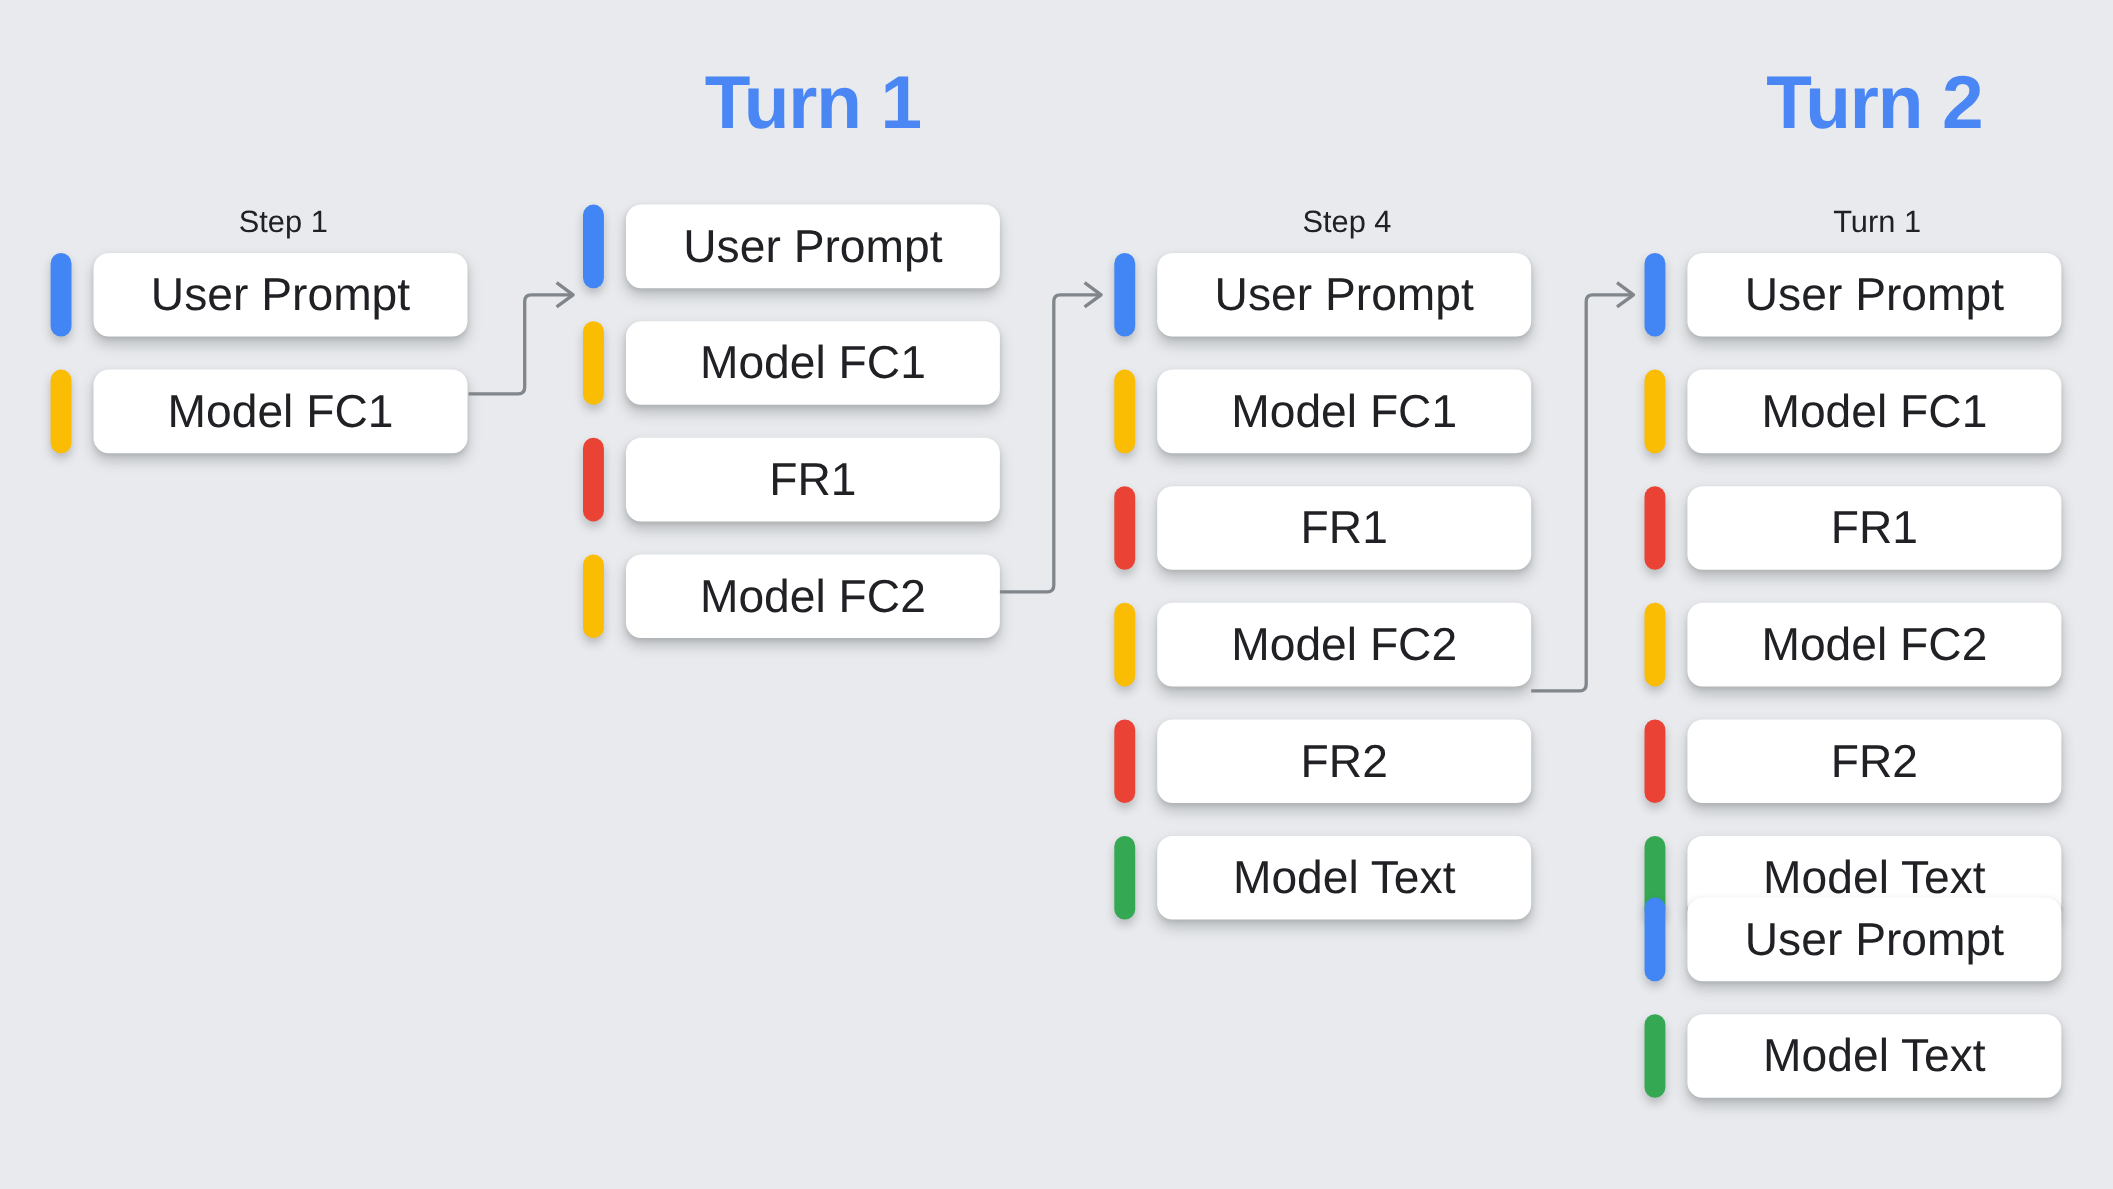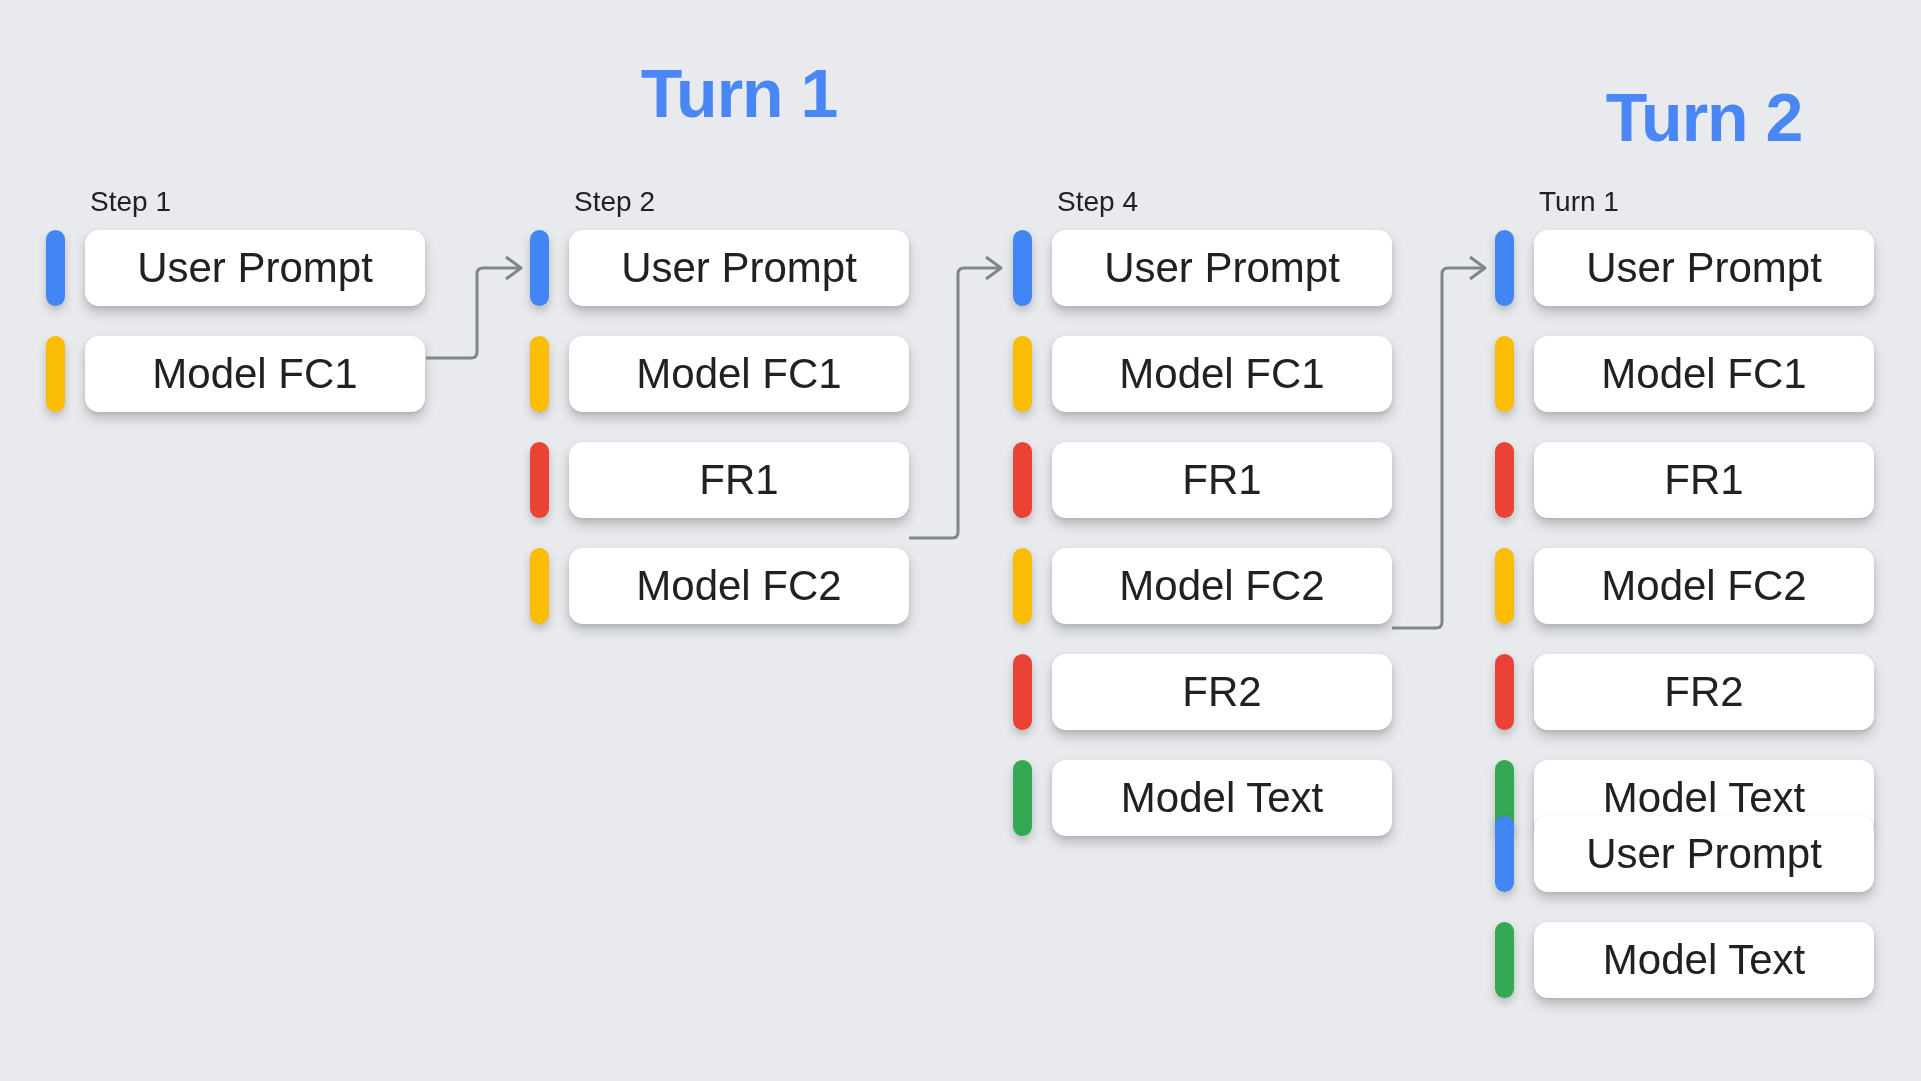--- a/index.html
+++ b/index.html
@@ -17,23 +17,23 @@
     width: 340px;
     top: 56px;
     text-align: center;
     font-size: 68px;
     font-weight: 700;
     letter-spacing: -1px;
     line-height: 74px;
     white-space: nowrap;
   }
   #heading-turn1 { left: 569px; }
-  #heading-turn2 { left: 1534px; margin-top: 24px; }
-
-  .column { position: absolute; }
+  #heading-turn2 { left: 1534px; }
+
+  .column { position: absolute; text-align: center; }
   #col-1 { left: 46px;   top: 186px; }
   #col-2 { left: 530px;  top: 186px; }
   #col-3 { left: 1013px; top: 186px; }
   #col-4 { left: 1495px; top: 186px; }
   #col-5 { left: 1495px; top: 816px; }
 
   .col-label {
     margin: 0 0 13px 44px;
     font-size: 28px;
     line-height: 31px;
@@ -92,21 +92,20 @@
       <span class="bar" style="background: rgb(66, 133, 244);"></span>
       <div class="card" style="color: rgb(32, 33, 36); background: rgb(255, 255, 255);">User Prompt</div>
     </div>
     <div class="card-row">
       <span class="bar" style="background: rgb(251, 188, 4);"></span>
       <div class="card" style="color: rgb(32, 33, 36); background: rgb(255, 255, 255);">Model FC1</div>
     </div>
   </div>
 
   <div class="column" id="col-2">
-    <div class="col-label" style="color: rgb(32, 33, 36);">Step 2</div>
     <div class="card-row">
       <span class="bar" style="background: rgb(66, 133, 244);"></span>
       <div class="card" style="color: rgb(32, 33, 36); background: rgb(255, 255, 255);">User Prompt</div>
     </div>
     <div class="card-row">
       <span class="bar" style="background: rgb(251, 188, 4);"></span>
       <div class="card" style="color: rgb(32, 33, 36); background: rgb(255, 255, 255);">Model FC1</div>
     </div>
     <div class="card-row">
       <span class="bar" style="background: rgb(234, 67, 53);"></span>

